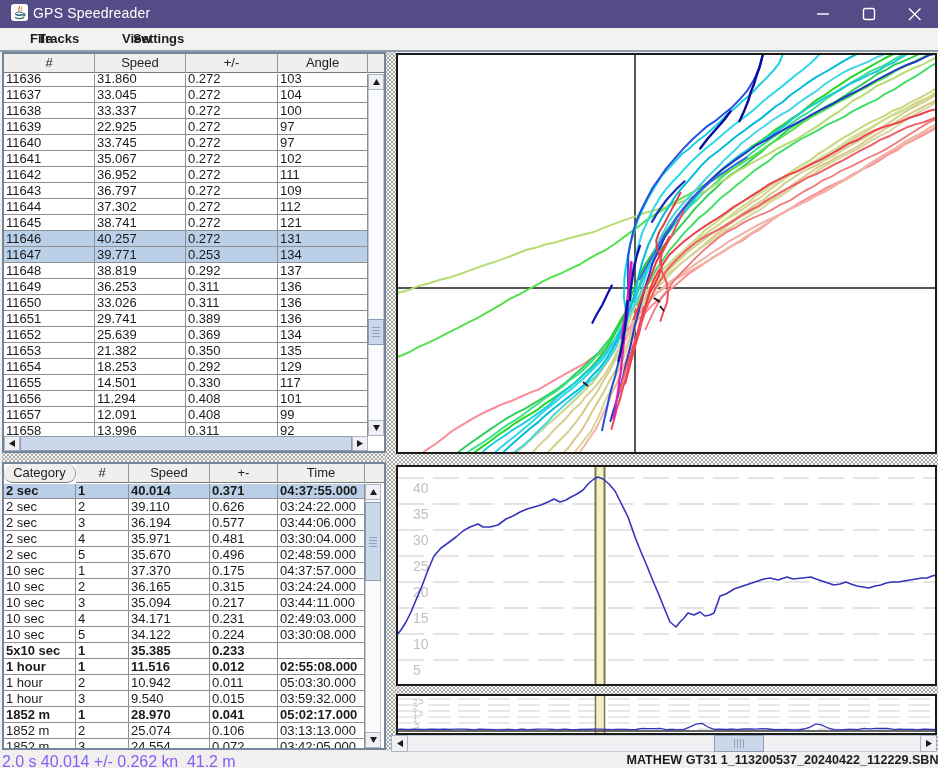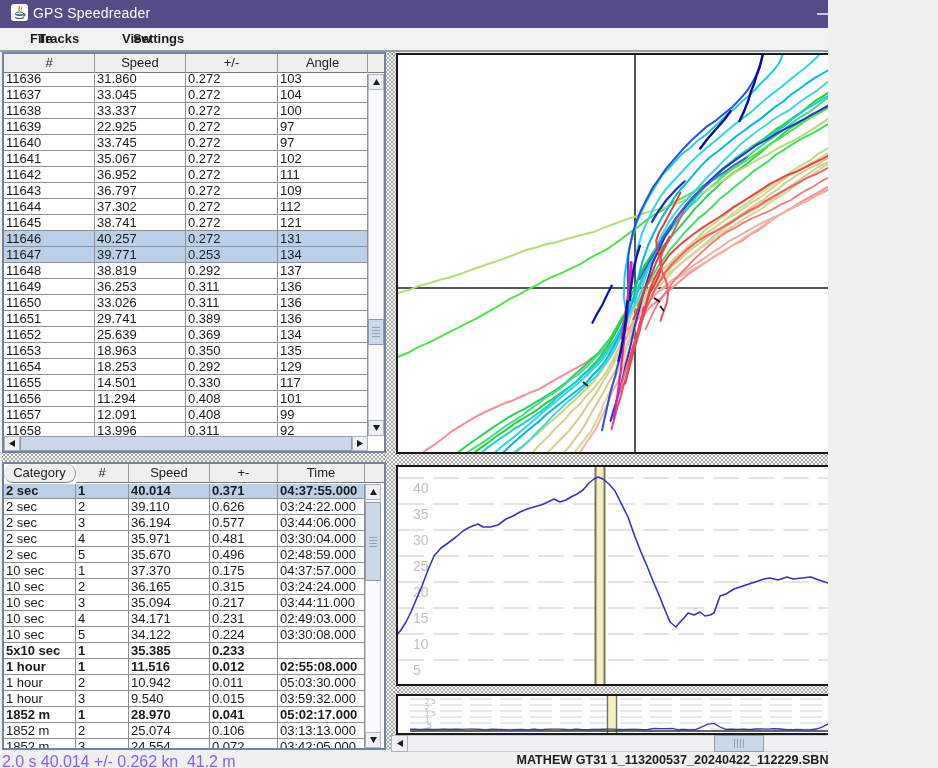--- a/index.html
+++ b/index.html
@@ -1,16 +1,16 @@
 <!DOCTYPE html>
 <html><head><meta charset="utf-8">
 <style>
 * { margin:0; padding:0; box-sizing:border-box; }
 body { width:938px; height:768px; overflow:hidden; font-family:"Liberation Sans",sans-serif; background:#f0f0f0; }
-.win { position:relative; width:828px; height:768px; background:#f0f0ee; overflow:hidden; }
+.win { position:relative; width:938px; height:768px; background:#f0f0ee; overflow:hidden; }
 .titlebar { position:absolute; left:0; top:0; width:938px; height:28px; background:#534c86; }
 .title { position:absolute; left:33px; top:5px; color:#fff; font-size:14px; letter-spacing:0.2px; }
 .winbtn { position:absolute; top:0; height:28px; width:46px; color:#fff; }
 .icon16 { position:absolute; left:11px; top:4px; width:17px; height:17px; background:#fdfdfd; border-radius:3px; }
 .menubar { position:absolute; left:0px; top:28px; width:938px; height:22px; background:#f2f2f0; }
 .menu { position:absolute; top:3px; font-size:13px; font-weight:bold; color:#1d1d1d; }
 .hatch { background-color:#f6f6f4; background-image:radial-gradient(circle,#6e6e6e 0.65px,rgba(0,0,0,0) 0.78px),radial-gradient(circle,#6e6e6e 0.65px,rgba(0,0,0,0) 0.78px); background-size:4px 4px; background-position:0 0,2px 2px; }
 .panel { position:absolute; border:2px solid #74849a; background:#fff; }
 
 .th { position:absolute; top:0; background:#efefee; border-bottom:1px solid #7a7a7a; color:#222; font-size:13px; text-align:center; line-height:18px; height:19px; }
@@ -177,21 +177,21 @@
             <div class="c D">136</div>
           </div>
 <div class="tr1">
             <div class="c A">11652</div>
             <div class="c B">25.639</div>
             <div class="c C">0.369</div>
             <div class="c D">134</div>
           </div>
 <div class="tr1">
             <div class="c A">11653</div>
-            <div class="c B">18.963</div>
+            <div class="c B">21.382</div>
             <div class="c C">0.350</div>
             <div class="c D">135</div>
           </div>
 <div class="tr1">
             <div class="c A">11654</div>
             <div class="c B">18.253</div>
             <div class="c C">0.292</div>
             <div class="c D">129</div>
           </div>
 <div class="tr1">
@@ -462,21 +462,21 @@
 <text x="413" y="623" font-size="14" fill="#c0c0c0">15</text>
 <text x="413" y="649" font-size="14" fill="#c0c0c0">10</text>
 <text x="413" y="675" font-size="14" fill="#c0c0c0">5</text>
       <rect x="596.5" y="467" width="7" height="217" fill="#f5f0c0"></rect>
       <line x1="595.5" y1="467" x2="595.5" y2="684" stroke="#77774f" stroke-width="2"></line>
       <line x1="604.5" y1="467" x2="604.5" y2="684" stroke="#77774f" stroke-width="2"></line>
       <path d="M396 636L401 630L406 622L411 612L416 600L422 586L428 570L434 556L441 548L448 543L456 537L463 531L470 527L478 524L483 527L490 527L498 525L506 519L513 516L520 512L527 509L534 507L541 505L548 502L554 499L560 502L566 500L571 497L577 494L583 490L589 483L594 479L598 477L603 479L609 484L615 491L621 503L628 517L635 537L641 552L647 566L653 581L659 595L665 610L670 622L676 627L680 622L684 618L688 613L694 615L700 612L705 616L710 615L714 613L720 596L726 594L734 589L740 587L746 585L752 583L758 581L764 579L770 578L778 580L787 577L793 579L802 578L811 577L816 579L822 581L828 583L834 585L840 584L846 582L851 584L857 586L863 587L869 588L875 586L881 585L886 583L892 582L898 582L904 581L910 580L916 579L922 578L927 578L932 576L937 575" stroke="#3535bb" stroke-width="1.6" fill="none" stroke-linejoin="round"></path>
     </svg>
   </div>
 
-  <div style="position:absolute;left:396px;top:694px;width:541px;height:41px;background:#fff;border:2px solid #1a1a1a;padding-left:12px;">
+  <div style="position:absolute;left:396px;top:694px;width:541px;height:41px;background:#fff;border:2px solid #1a1a1a;">
     <svg width="537" height="37" viewBox="398 696 537 37" style="display:block;">
       <line x1="398" y1="699" x2="936" y2="699" stroke="#d2d2d2" stroke-width="1" stroke-dasharray="22 8"></line>
 <line x1="398" y1="705" x2="936" y2="705" stroke="#d2d2d2" stroke-width="1" stroke-dasharray="22 8"></line>
 <line x1="398" y1="711" x2="936" y2="711" stroke="#d2d2d2" stroke-width="1" stroke-dasharray="22 8"></line>
 <line x1="398" y1="717" x2="936" y2="717" stroke="#d2d2d2" stroke-width="1" stroke-dasharray="22 8"></line>
 <line x1="398" y1="723" x2="936" y2="723" stroke="#d2d2d2" stroke-width="1" stroke-dasharray="22 8"></line>
 <line x1="398" y1="729" x2="936" y2="729" stroke="#d2d2d2" stroke-width="1" stroke-dasharray="22 8"></line>
       <text x="413" y="704" font-size="7.5" fill="#bbbbbb">2.5</text>
 <text x="413" y="710" font-size="7.5" fill="#bbbbbb">2</text>
 <text x="413" y="716" font-size="7.5" fill="#bbbbbb">1.5</text>

